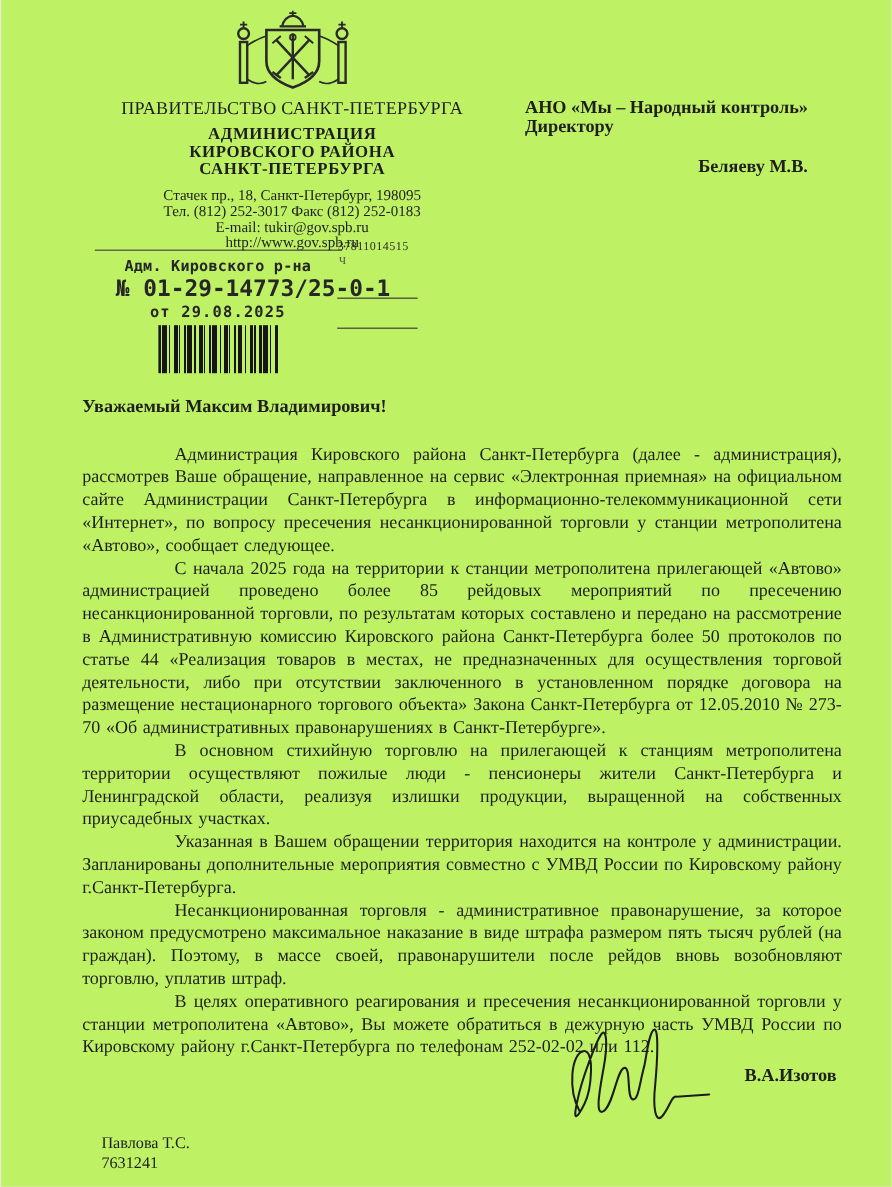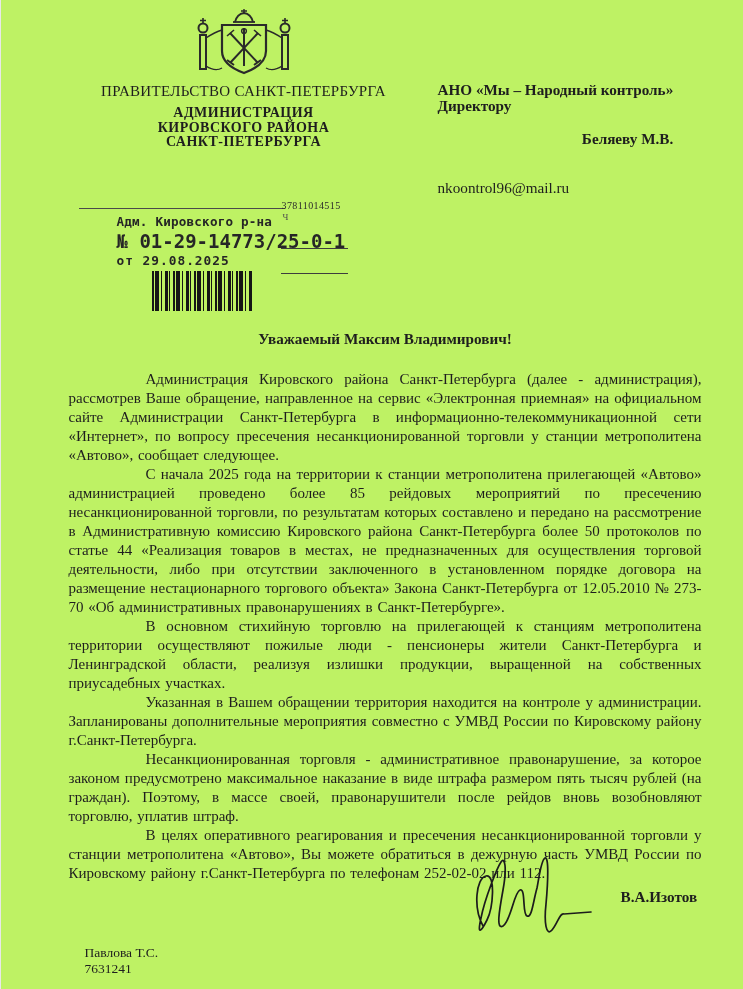--- a/index.html
+++ b/index.html
@@ -21,41 +21,41 @@
   .contact-lines{font-size:12.5px;line-height:13px;margin-top:7px;}
   .head-rule{position:absolute;left:78px;top:208px;width:206px;border-top:1.4px solid #4a4a4a;}
   
   .recipient{position:absolute;left:437px;top:82px;font-size:15.2px;line-height:15.8px;font-weight:bold;}
   .recipient .r-name{margin-top:17px;text-align:right;}
   .recipient .r-email{margin-top:34px;font-weight:normal;}
   
   .doc-code{position:absolute;left:281px;top:200px;font-size:10px;letter-spacing:.4px;color:#2b2b2b;}
   .doc-code-mark{position:absolute;left:282px;top:212px;font-size:9px;color:#4d4d4d;}
   .stamp{
-    position:absolute;left:116px;top:214px;width:170px;
+    position:absolute;left:96px;top:214px;width:170px;text-align:center;
     font-family:"DejaVu Sans Mono", monospace;font-weight:bold;color:#262626;
   }
   .stamp .s1{font-size:12.6px;letter-spacing:.2px;white-space:nowrap;}
   .stamp .s2{font-size:19px;margin-top:1px;white-space:nowrap;}
   .stamp .s3{font-size:12.8px;letter-spacing:1px;margin-top:1px;white-space:nowrap;}
   .barcode{
     width:100px;height:40px;margin:3px auto 0;
     background:
       repeating-linear-gradient(90deg,
         #151515 0 2px, transparent 2px 3px,
         #151515 3px 7px, transparent 7px 9px,
         #151515 9px 10px, transparent 10px 13px,
         #151515 13px 16px, transparent 16px 17px,
         #151515 17px 18px, transparent 18px 21px);
   }
   .fill-line{position:absolute;left:280px;width:67px;border-top:1.2px solid #3d3d3d;}
   .fl1{top:248px;} .fl2{top:273px;}
   
   .body-text{position:absolute;left:68px;top:330px;width:633px;}
-  .salutation{font-size:15.2px;font-weight:bold;text-align:center;margin:0 0 22px 0;}
+  .salutation{font-size:15.2px;font-weight:bold;margin:0 0 22px 0;}
   .body-text p{
     margin:0;font-size:15px;line-height:19px;
     text-align:justify;text-indent:77px;word-spacing:1px;
   }
   
   .sig-title{position:absolute;left:84px;top:888px;font-size:15.2px;font-weight:bold;}
   .sig-script{position:absolute;left:466px;top:850px;}
   .sig-name{position:absolute;left:620px;top:888px;font-size:15.2px;font-weight:bold;}
   
   .executor{position:absolute;left:84px;top:945px;font-size:13.5px;line-height:15.5px;}
@@ -89,29 +89,34 @@
 
       <path d="M55 20 L55 58" stroke-width="2"></path>
       <circle cx="55" cy="23" r="2.4" stroke-width="1.4"></circle>
     </svg>
     <div class="gov-line">ПРАВИТЕЛЬСТВО САНКТ-ПЕТЕРБУРГА</div>
     <div class="org-lines">
       <div>АДМИНИСТРАЦИЯ</div>
       <div>КИРОВСКОГО РАЙОНА</div>
       <div>САНКТ-ПЕТЕРБУРГА</div>
     </div>
+    <div class="contact-lines">
+      <div>Стачек пр., 18, Санкт-Петербург, 198095</div>
+      <div>Тел. (812) 252-3017  Факс (812) 252-0183</div>
+      <div>E-mail: tukir@gov.spb.ru</div>
+      <div>http://www.gov.spb.ru</div>
+    </div>
   </div>
 
   <div class="head-rule"></div>
 
   <div class="recipient">
     <div>АНО «Мы – Народный контроль»</div>
     <div>Директору</div>
     <div class="r-name">Беляеву М.В.</div>
-    <div class="r-email">nkoontrol96@mail.ru</div>
   </div>
 
   <div class="doc-code">37811014515</div>
   <div class="doc-code-mark">Ч</div>
 
   <div class="stamp">
     <div class="s1">Адм. Кировского р-на</div>
     <div class="s2">№ 01-29-14773/25-0-1</div>
     <div class="s3">от 29.08.2025</div>
     <div class="barcode"></div>

